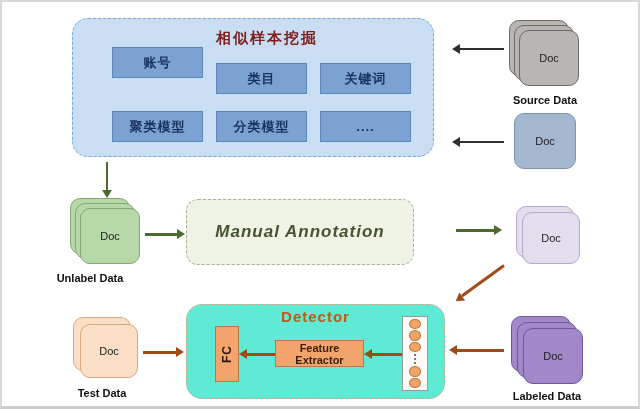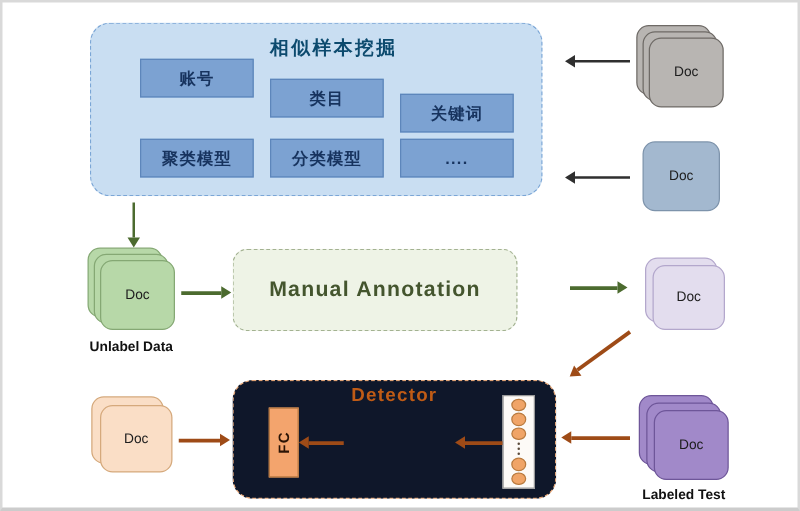--- a/index.html
+++ b/index.html
@@ -8,40 +8,40 @@
     position:relative;width:640px;height:409px;background:#ffffff;
     border:2px solid #d9d9d9;border-bottom:3px solid #cccccc;overflow:hidden;
   }
   
   .mining-box{
     position:absolute;left:70px;top:16px;width:362px;height:139px;
     background:#c9def2;border:1px dashed #7ba6d6;border-radius:16px;
   }
   .mining-title{
     position:absolute;left:0;top:10px;width:100%;text-align:center;
-    color:#0c4a6e;font-size:15px;font-weight:bold;letter-spacing:2px;padding-left:28px;
+    color:#7f1d1d;font-size:15px;font-weight:bold;letter-spacing:2px;padding-left:28px;
   }
   .mining-item{
     position:absolute;width:91px;height:31px;background:#7ca2d2;
     border:1px solid #5d86bb;color:#17335e;font-size:13px;font-weight:bold;
     display:flex;align-items:center;justify-content:center;letter-spacing:1px;
   }
-  .mi-0{left:39px;top:28px;} .mi-1{left:143px;top:44px;} .mi-2{left:247px;top:56px;}
+  .mi-0{left:39px;top:28px;} .mi-1{left:143px;top:44px;} .mi-2{left:247px;top:44px;}
   .mi-3{left:39px;top:92px;font-family:Liberation Mono, monospace;} .mi-4{left:143px;top:92px;} .mi-5{left:247px;top:92px;}
   
   .annotation-box{
     position:absolute;left:184px;top:197px;width:228px;height:66px;
     background:#eef3e6;border:1px dashed #a3b291;border-radius:12px;
     display:flex;align-items:center;justify-content:center;
-    color:#44552e;font-size:17px;font-weight:bold;letter-spacing:1px;
+    color:#44552e;font-size:17px;font-weight:bold;letter-spacing:1px;font-style:italic;
   }
   
   .detector-box{
     position:absolute;left:184px;top:302px;width:259px;height:95px;
-    background:#0f172a;border:1px dashed #e2a476;border-radius:16px;padding-left:28px;
+    background:#5eead4;border:1px dashed #e2a476;border-radius:16px;padding-left:28px;
   }
   .detector-title{
     position:absolute;left:0;top:3px;width:100%;text-align:center;
     color:#bf5b16;font-size:15px;font-weight:bold;letter-spacing:1px;
   }
   .fc-box{
     position:absolute;left:28px;top:21px;width:24px;height:56px;
     background:#f2a express;background:#f3a46d;border:1px solid #b5ordinal;border:1px solid #b97a42;
     display:flex;align-items:center;justify-content:center;
   }
@@ -109,67 +109,72 @@
     <div class="mining-item mi-5">....</div>
   </div>
 
   <div class="stack c-gray" style="left:507px;top:18px;width:72px;height:68px;">
     <div class="card" style="left:0;top:0;"></div>
     <div class="card" style="left:5px;top:5px;"></div>
     <div class="card" style="left:10px;top:10px;">
         <span>Doc</span>
       </div>
   </div>
+  <div class="stack-label" style="left:488px;top:92px;">Source Data</div>
 
   <div class="stack c-sample" style="left:512px;top:111px;width:64px;height:58px;">
     <div class="card" style="left:0;top:0;width:62px;height:56px;">
         <span>Doc</span>
       </div>
   </div>
 
   <div class="stack c-green" style="left:68px;top:196px;width:72px;height:68px;">
     <div class="card" style="left:0;top:0;"></div>
     <div class="card" style="left:5px;top:5px;"></div>
     <div class="card" style="left:10px;top:10px;">
         <span>Doc</span>
       </div>
   </div>
-  <div class="stack-label" style="left:48px;top:270px;">Unlabel Data</div>
+  <div class="stack-label" style="left:33px;top:270px;">Unlabel Data</div>
 
   <div class="annotation-box">
     <span>Manual Annotation</span>
   </div>
 
   <div class="stack c-lav" style="left:514px;top:204px;width:66px;height:60px;">
     <div class="card" style="left:0;top:0;width:58px;height:52px;"></div>
     <div class="card" style="left:6px;top:6px;width:58px;height:52px;">
         <span>Doc</span>
       </div>
   </div>
 
   <div class="stack c-peach" style="left:71px;top:315px;width:66px;height:62px;">
     <div class="card" style="left:0;top:0;width:58px;height:54px;"></div>
     <div class="card" style="left:7px;top:7px;width:58px;height:54px;">
         <span>Doc</span>
       </div>
   </div>
+  <div class="stack-label" style="left:45px;top:385px;">Test Data</div>
 
   <div class="stack c-purple" style="left:509px;top:314px;width:74px;height:70px;">
     <div class="card" style="left:0;top:0;"></div>
     <div class="card" style="left:6px;top:6px;"></div>
     <div class="card" style="left:12px;top:12px;">
         <span>Doc</span>
       </div>
   </div>
-  <div class="stack-label" style="left:490px;top:388px;">Labeled Test</div>
+  <div class="stack-label" style="left:490px;top:388px;">Labeled Data</div>
 
   <div class="detector-box">
     <div class="detector-title">Detector</div>
     <div class="fc-box">
       <span>FC</span>
+    </div>
+    <div class="fe-box">
+      <span>Feature Extractor</span>
     </div>
     <div class="vector-strip">
       <span class="neuron"></span>
       <span class="neuron"></span>
       <span class="neuron"></span>
       <span class="vdots">
           <i></i>
           <i></i>
           <i></i>
         </span>

